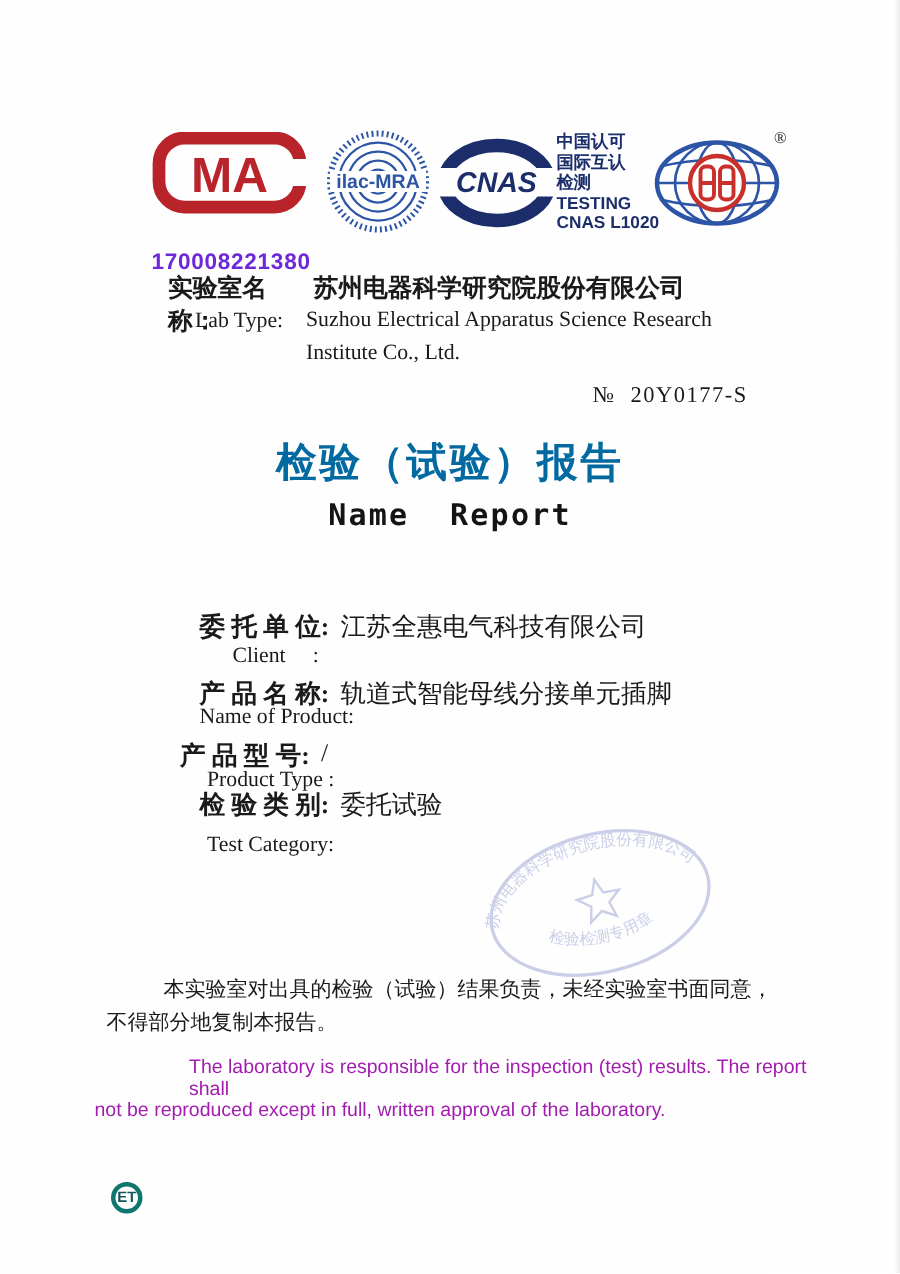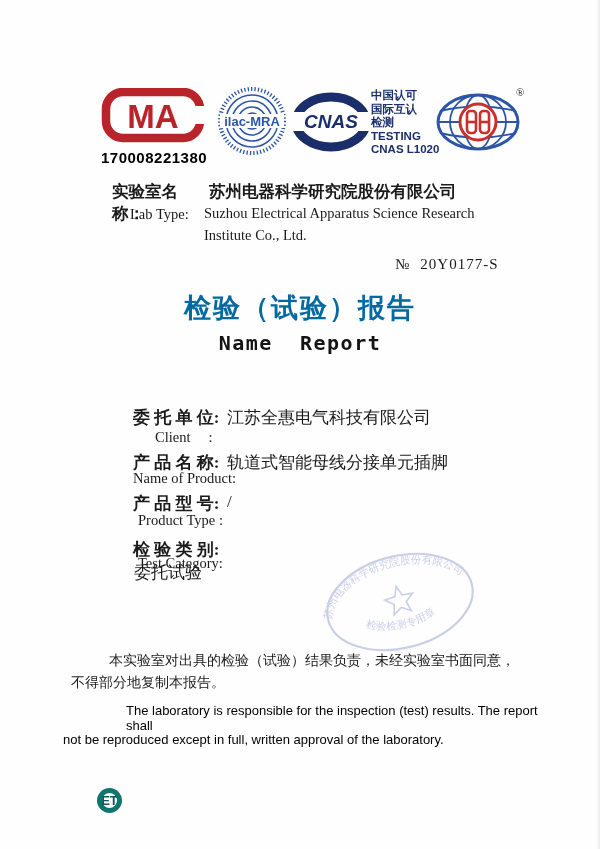--- a/index.html
+++ b/index.html
@@ -9,21 +9,21 @@
     font-family:"Liberation Serif", serif;color:#1a1a1a;
   }
   .page::after{content:"";position:absolute;right:0;top:0;width:4px;height:100%;
     background:linear-gradient(to left,rgba(200,200,200,.35),rgba(255,255,255,0));pointer-events:none;}
   .abs{position:absolute;}
   .pre{white-space:pre;}
 
   
   .logo-cma{left:101px;top:88px;width:104px;text-align:center;}
   .cma-number{font-family:"Liberation Sans",sans-serif;font-weight:bold;
-    color:#000000;font-size:15px;letter-spacing:.5px;margin-top:1px;}
+    color:#6d28d9;font-size:15px;letter-spacing:.5px;margin-top:17px;}
   .logo-ilac{left:216px;top:84px;}
   .logo-cnas{left:292px;top:92px;}
   .accred{left:371px;top:89px;width:70px;font-family:"Liberation Sans",sans-serif;
     font-weight:bold;color:#1b2e6b;font-size:11.5px;line-height:13.5px;}
   .logo-globe{left:436px;top:93px;}
   .reg-mark{left:516px;top:86px;font-size:11px;color:#222;font-family:"Liberation Serif",serif;}
 
   
   .lab-zh{left:112px;top:181px;font-family:"Liberation Sans",sans-serif;
     font-weight:bold;font-size:16.5px;display:flex;}
@@ -43,40 +43,40 @@
   .title-en{left:0;top:331px;width:600px;text-align:center;
     font-family:"DejaVu Sans Mono",monospace;font-weight:bold;
     font-size:20px;letter-spacing:1.5px;color:#141414;}
 
   
   .frow{display:flex;font-size:17px;}
   .frow .flabel{width:93px;font-weight:600;}
   .frow .fvalue{margin-left:1px;}
   .f1{left:133px;top:406px;justify-content:center;} .f1e{left:155px;top:429px;}
   .f2{left:133px;top:451px;} .f2e{left:133px;top:470px;}
-  .f3{left:133px;top:492px;} .f3e{left:138px;top:512px;}
-  .f4{left:133px;top:538px;flex-direction:column;} .f4e{left:138px;top:555px;}
+  .f3{left:120px;top:492px;} .f3e{left:138px;top:512px;}
+  .f4{left:133px;top:525px;} .f4e{left:138px;top:555px;}
   .fen{font-size:14.5px;}
 
   
   .seal{left:315px;top:546px;filter:blur(.4px);}
 
   
   .stmt-zh{left:71px;top:650px;width:480px;font-size:14px;line-height:21.5px;}
   .stmt-zh .indent{padding-left:38px;display:block;}
   .stmt-zh .l2{display:block;}
   .stmt-en{left:63px;top:704px;width:484px;font-family:"Liberation Sans",sans-serif;
-    font-size:13px;line-height:14.5px;color:#000000;}
+    font-size:13px;line-height:14.5px;color:#a21caf;}
   .stmt-en .indent{padding-left:63px;display:block;}
   .stmt-en .l2{display:block;}
 
   
-  .punch{left:74px;top:788px;width:15px;height:15px;border:5px solid #0f766e;
+  .punch{left:74px;top:788px;width:15px;height:15px;border:3px solid #0f766e;
     border-radius:50%;display:flex;align-items:center;justify-content:center;
-    font-family:"Liberation Sans",sans-serif;font-weight:bold;font-size:13px;color:#14565e;margin-left:23px;}
+    font-family:"Liberation Sans",sans-serif;font-weight:bold;font-size:10px;color:#14565e;}
 </style>
 </head>
 <body>
 
 <div class="page">
 
   <div class="abs logo-cma">
     <svg width="104" height="56" viewBox="0 0 104 56">
       <rect x="5" y="4" width="94" height="46" rx="17" fill="none" stroke="#b8242a" stroke-width="8.5"></rect>
       <rect x="88" y="18" width="16" height="18" fill="#fefefe"></rect>

